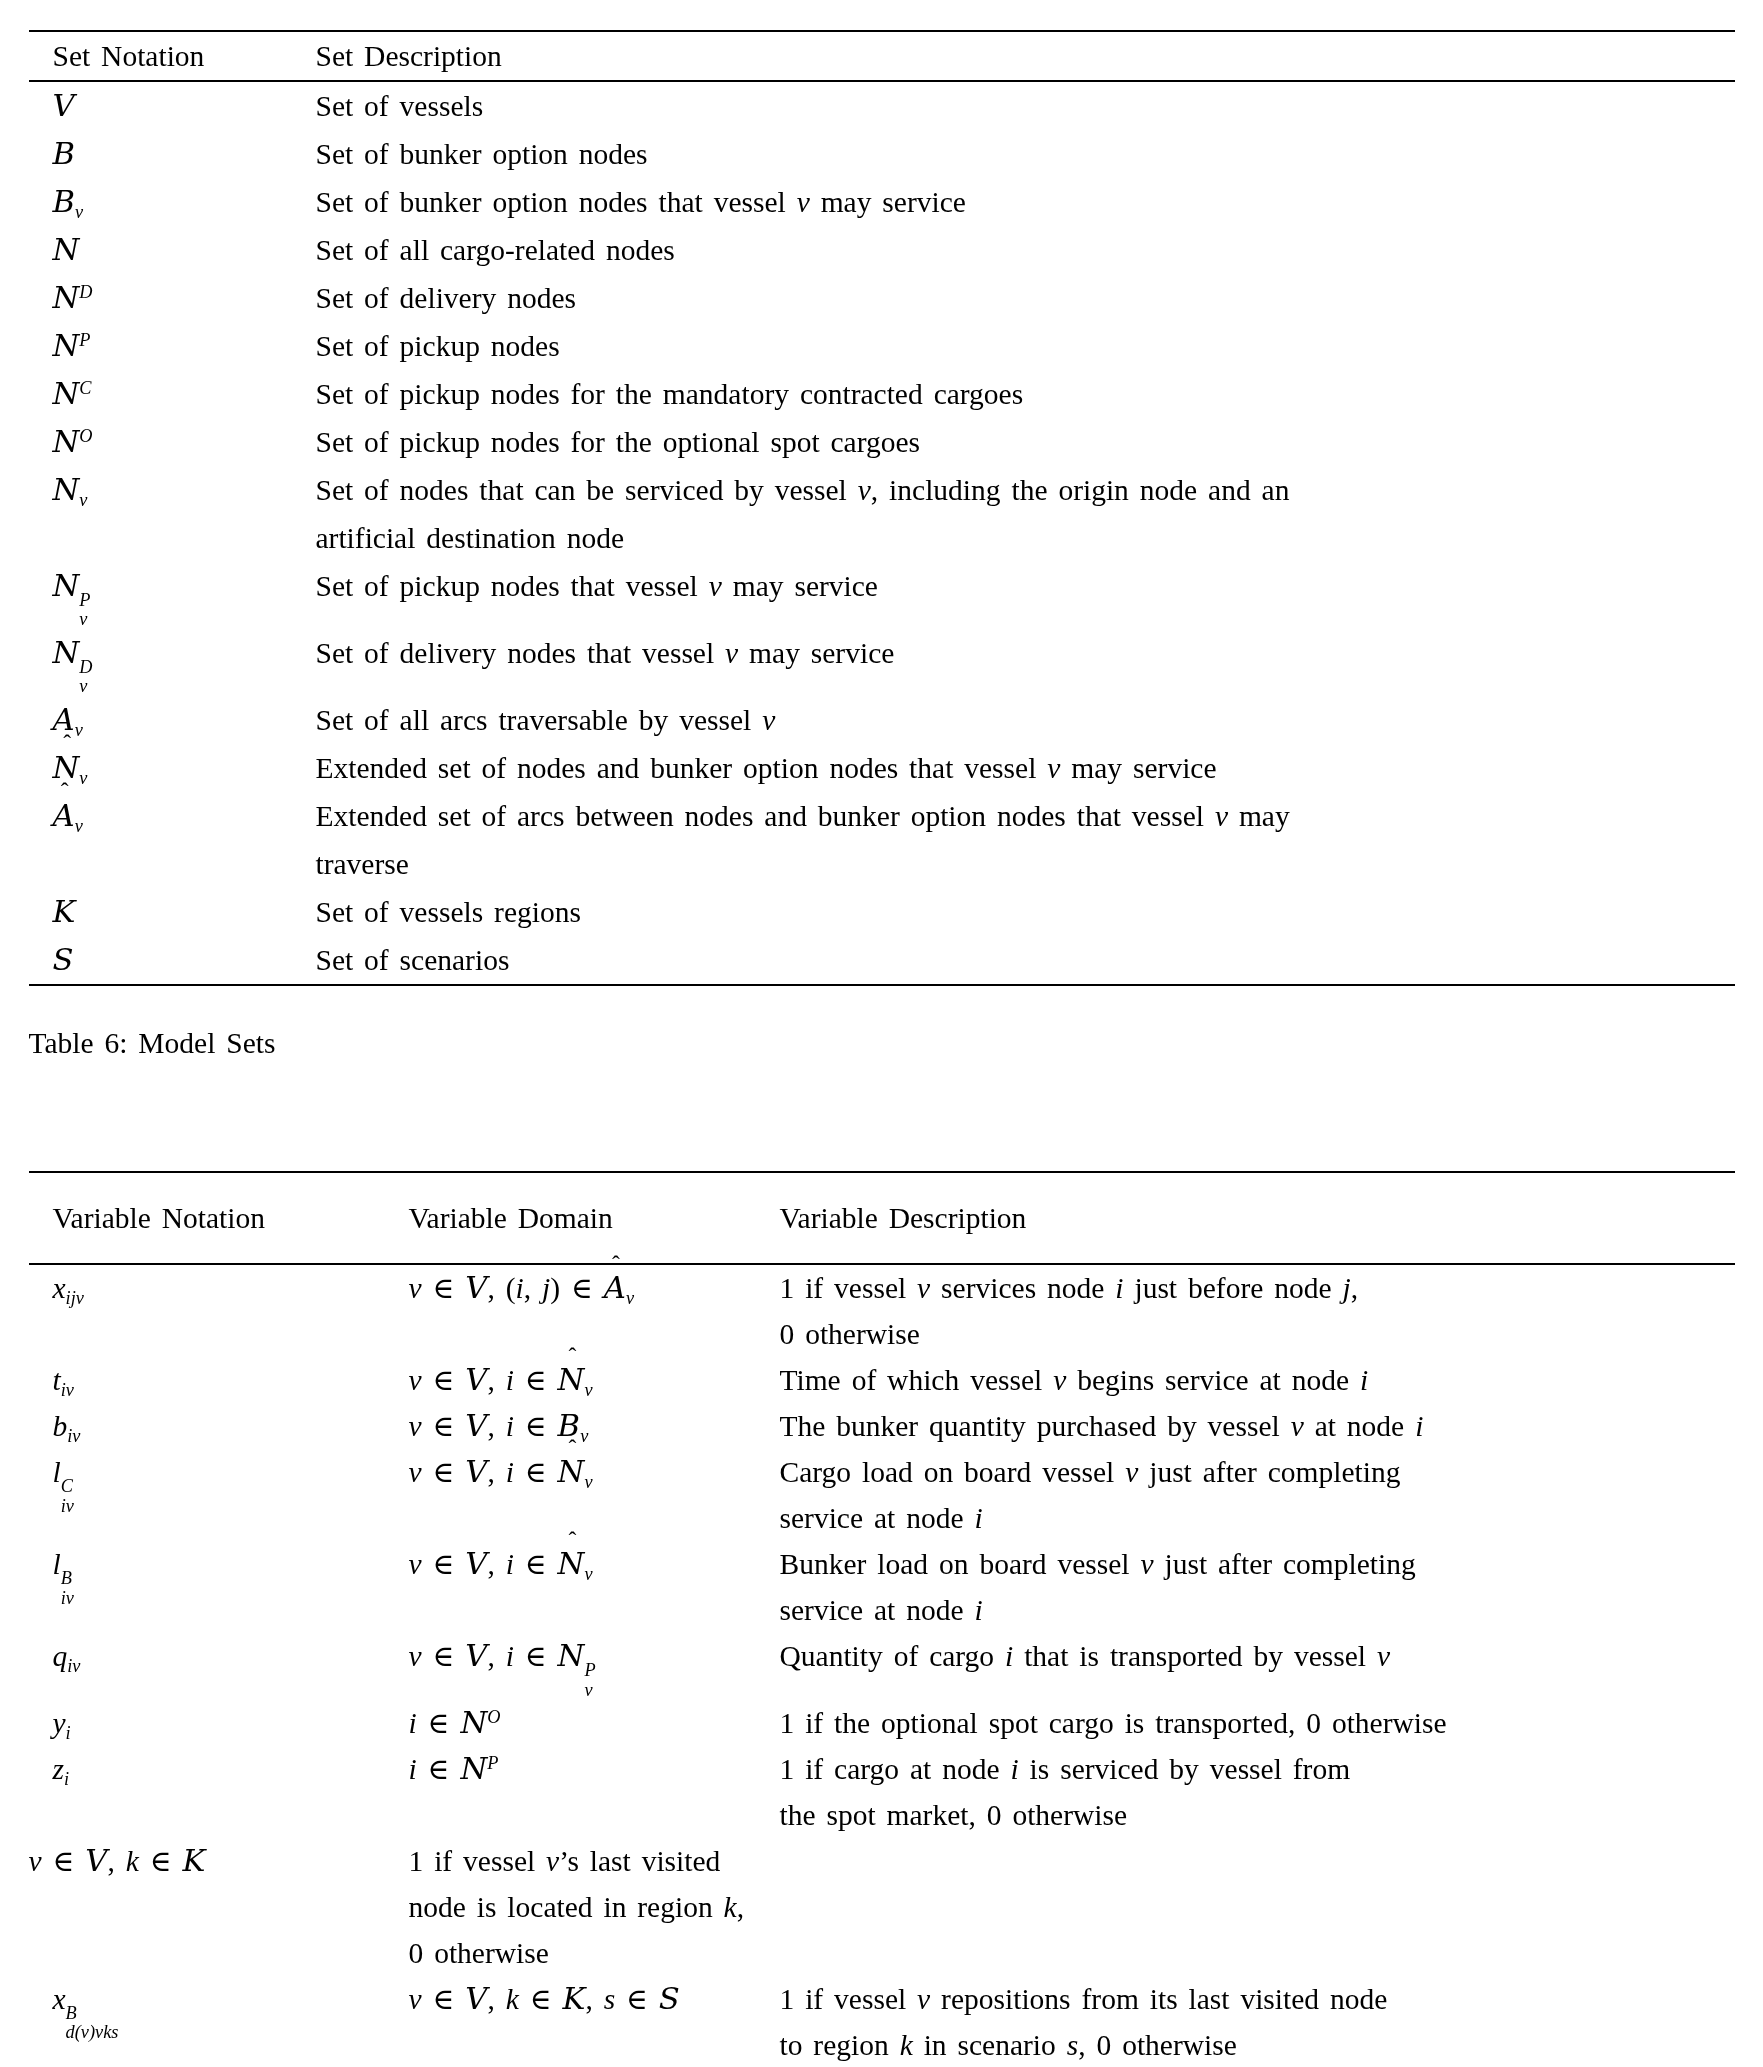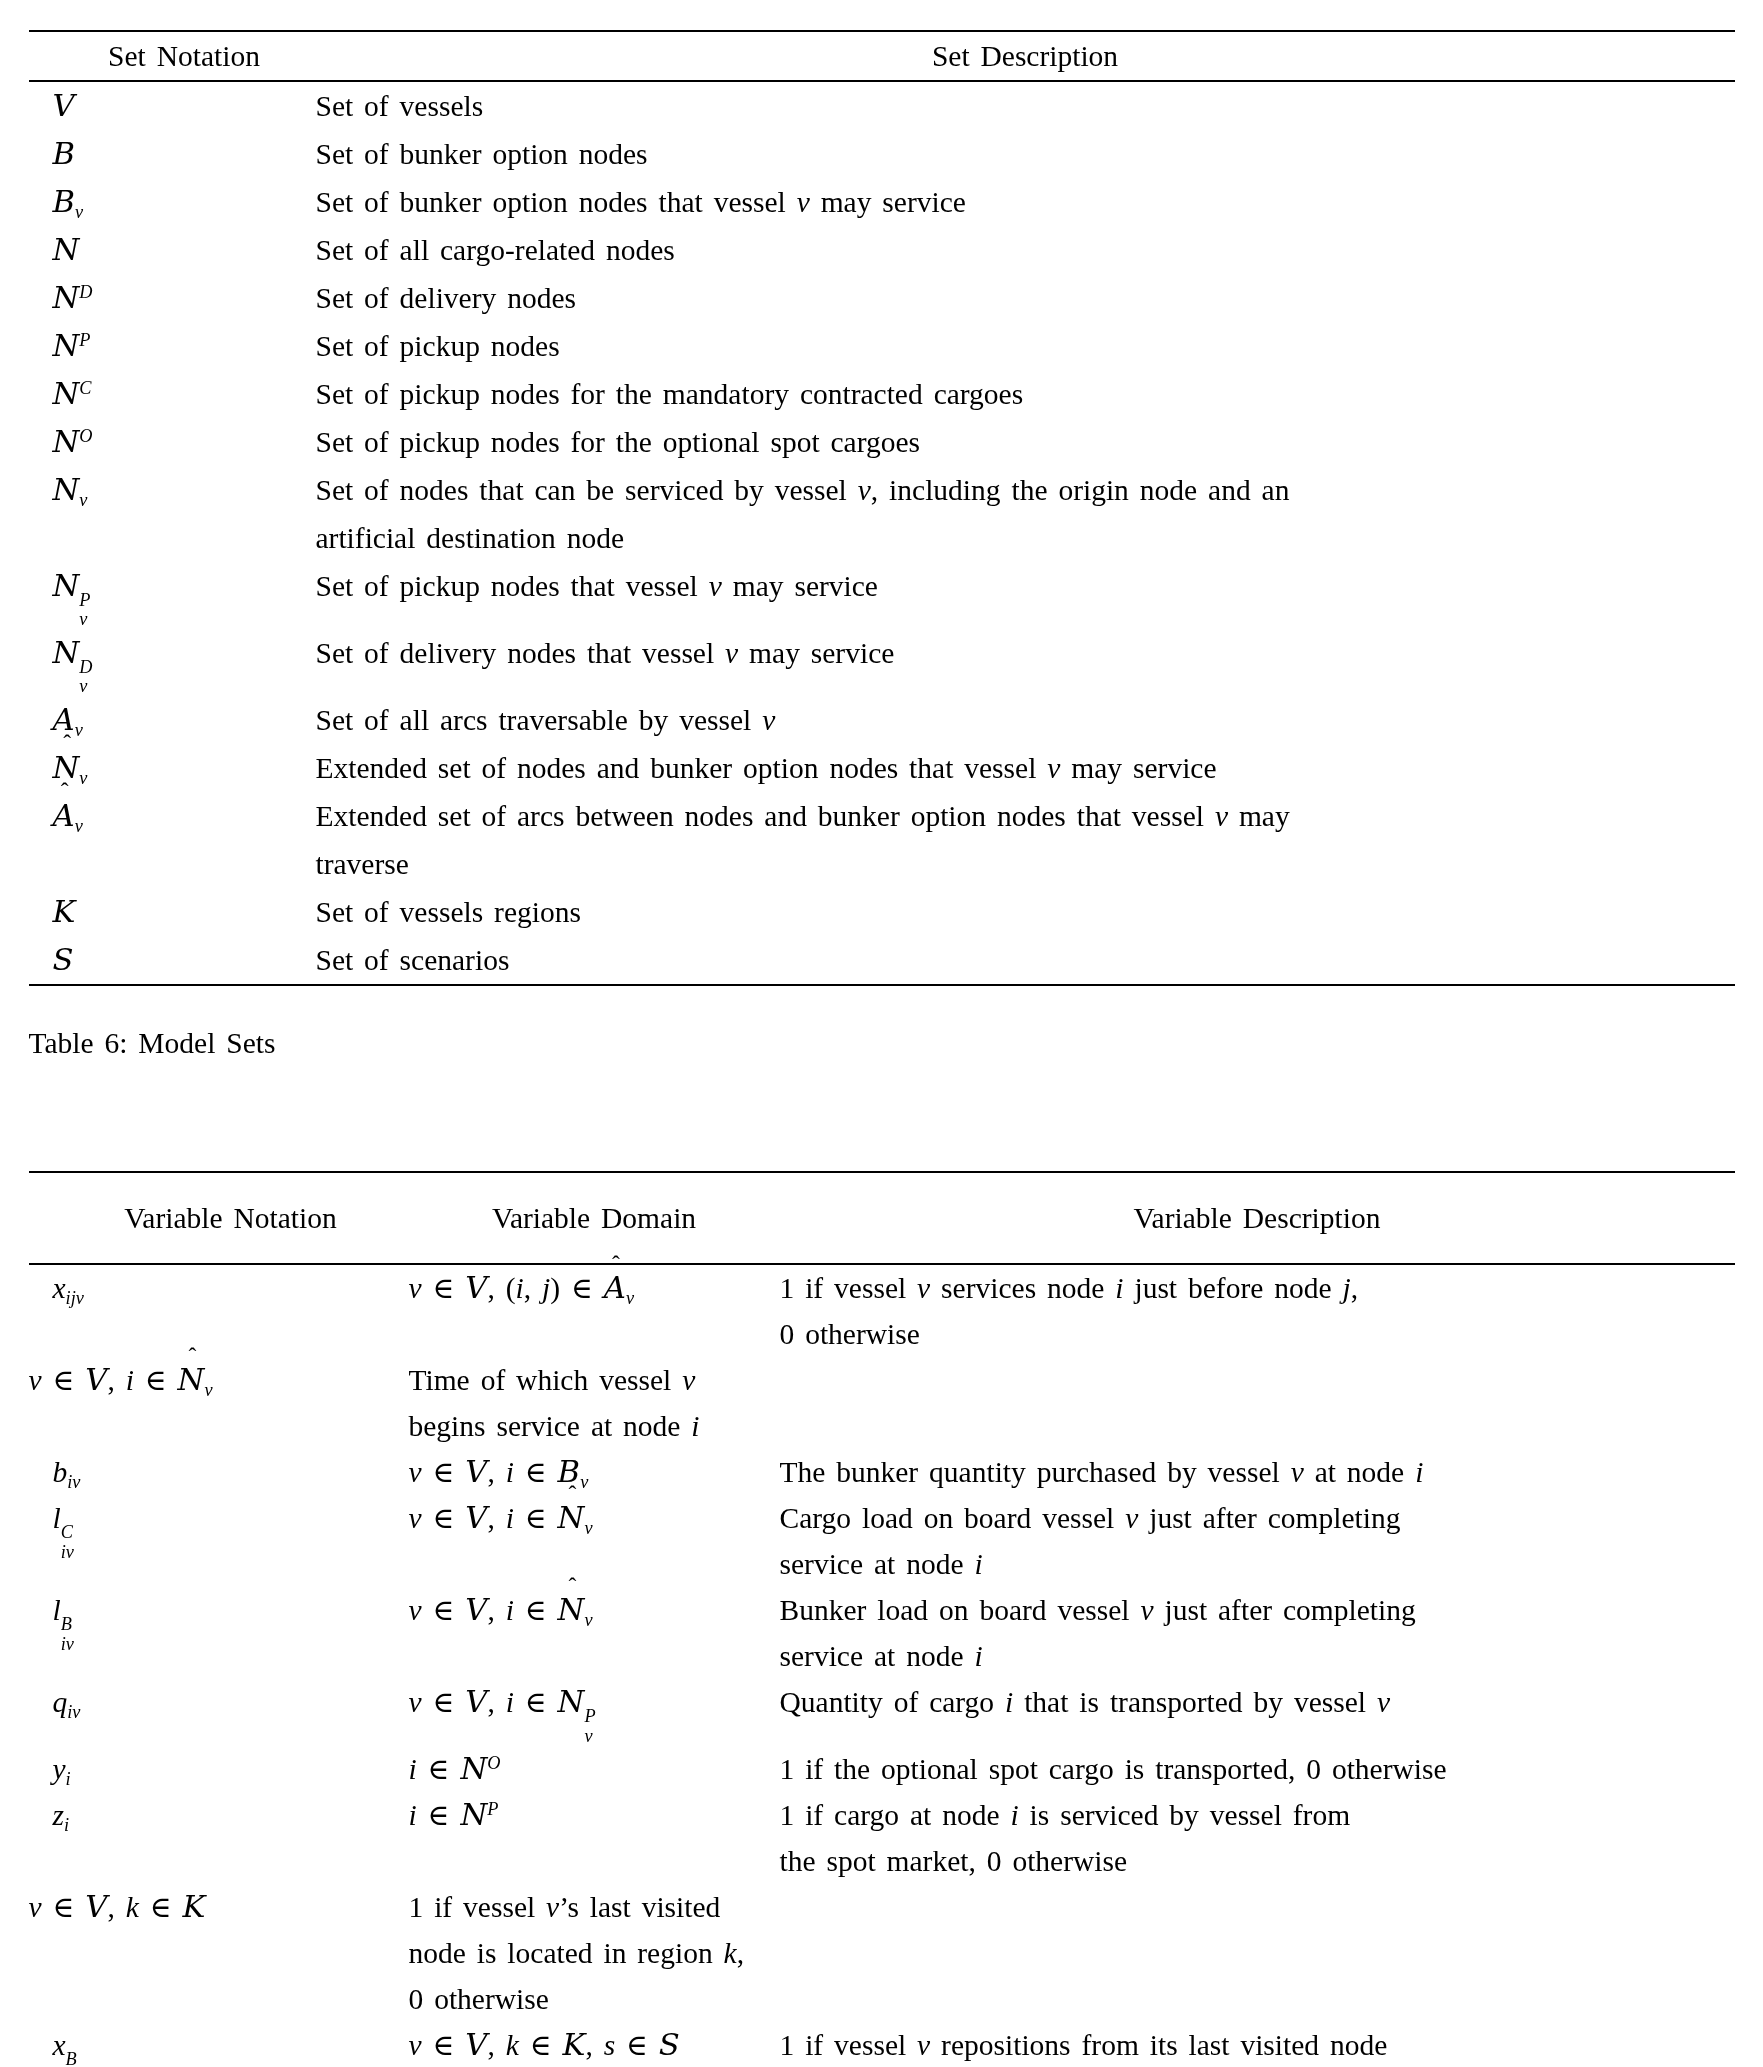--- a/index.html
+++ b/index.html
@@ -9,21 +9,21 @@
     color:#000000;
     font-size:29.5px;
     word-spacing:0.12em;
   }
   .page{position:relative;width:1706px;padding:0 28.5px;}
   
   .ptable{border-bottom:2.9px solid #000;}
   .thead{
     border-top:2.9px solid #000;
     border-bottom:2.9px solid #000;
-    display:grid;align-items:center;text-align:center;
+    display:grid;align-items:center;
   }
   .thead .hcell{line-height:48px;white-space:nowrap;}
   .trow{display:grid;align-items:start;}
   .cell{padding:0;}
   .cell .line{display:block;}
   
   .ptable-sets{margin-top:29.5px;}
   .ptable-sets .thead{height:48px;grid-template-columns:287px 1fr;}
   .ptable-sets .trow{grid-template-columns:287px 1fr;line-height:48px;}
   .ptable-sets .hcell:first-child,
@@ -192,20 +192,21 @@
     <div class="tbody" id="vars-body">
         <div class="trow">
           <div class="cell cell-notation"><span class="mt"><span class="it">x</span><span class="msub">ijv</span></span></div>
           <div class="cell cell-domain"><span class="mt"><span class="it">v</span></span><span class="mt"><span class="rm"> ∈ </span></span><span class="mt"><span class="cal">V</span></span><span class="mt"><span class="rm">, (</span></span><span class="mt"><span class="it">i</span></span><span class="mt"><span class="rm">, </span></span><span class="mt"><span class="it">j</span></span><span class="mt"><span class="rm">) ∈ </span></span><span class="mt"><span class="mhat"><span class="cal">A</span><span class="hat-mark">ˆ</span></span><span class="msub">v</span></span></div>
           <div class="cell cell-desc">
             <span class="line"><span class="rm">1 if vessel </span><span class="it">v</span><span class="rm"> services node </span><span class="it">i</span><span class="rm"> just before node </span><span class="it">j</span><span class="rm">,</span></span>
             <span class="line"><span class="rm">0 otherwise</span></span>
           </div>
         </div>
         <div class="trow">
+          <div class="cell cell-notation"><span class="mt"><span class="it">t</span><span class="msub">iv</span></span></div>
           <div class="cell cell-domain"><span class="mt"><span class="it">v</span></span><span class="mt"><span class="rm"> ∈ </span></span><span class="mt"><span class="cal">V</span></span><span class="mt"><span class="rm">, </span></span><span class="mt"><span class="it">i</span></span><span class="mt"><span class="rm"> ∈ </span></span><span class="mt"><span class="mhat"><span class="cal">N</span><span class="hat-mark">ˆ</span></span><span class="msub">v</span></span></div>
           <div class="cell cell-desc">
             <span class="line"><span class="rm">Time of which vessel </span><span class="it">v</span><span class="rm"> begins service at node </span><span class="it">i</span></span>
           </div>
         </div>
         <div class="trow">
           <div class="cell cell-notation"><span class="mt"><span class="it">b</span><span class="msub">iv</span></span></div>
           <div class="cell cell-domain"><span class="mt"><span class="it">v</span></span><span class="mt"><span class="rm"> ∈ </span></span><span class="mt"><span class="cal">V</span></span><span class="mt"><span class="rm">, </span></span><span class="mt"><span class="it">i</span></span><span class="mt"><span class="rm"> ∈ </span></span><span class="mt"><span class="cal">B</span><span class="msub">v</span></span></div>
           <div class="cell cell-desc">
             <span class="line"><span class="rm">The bunker quantity purchased by vessel </span><span class="it">v</span><span class="rm"> at node </span><span class="it">i</span></span>

